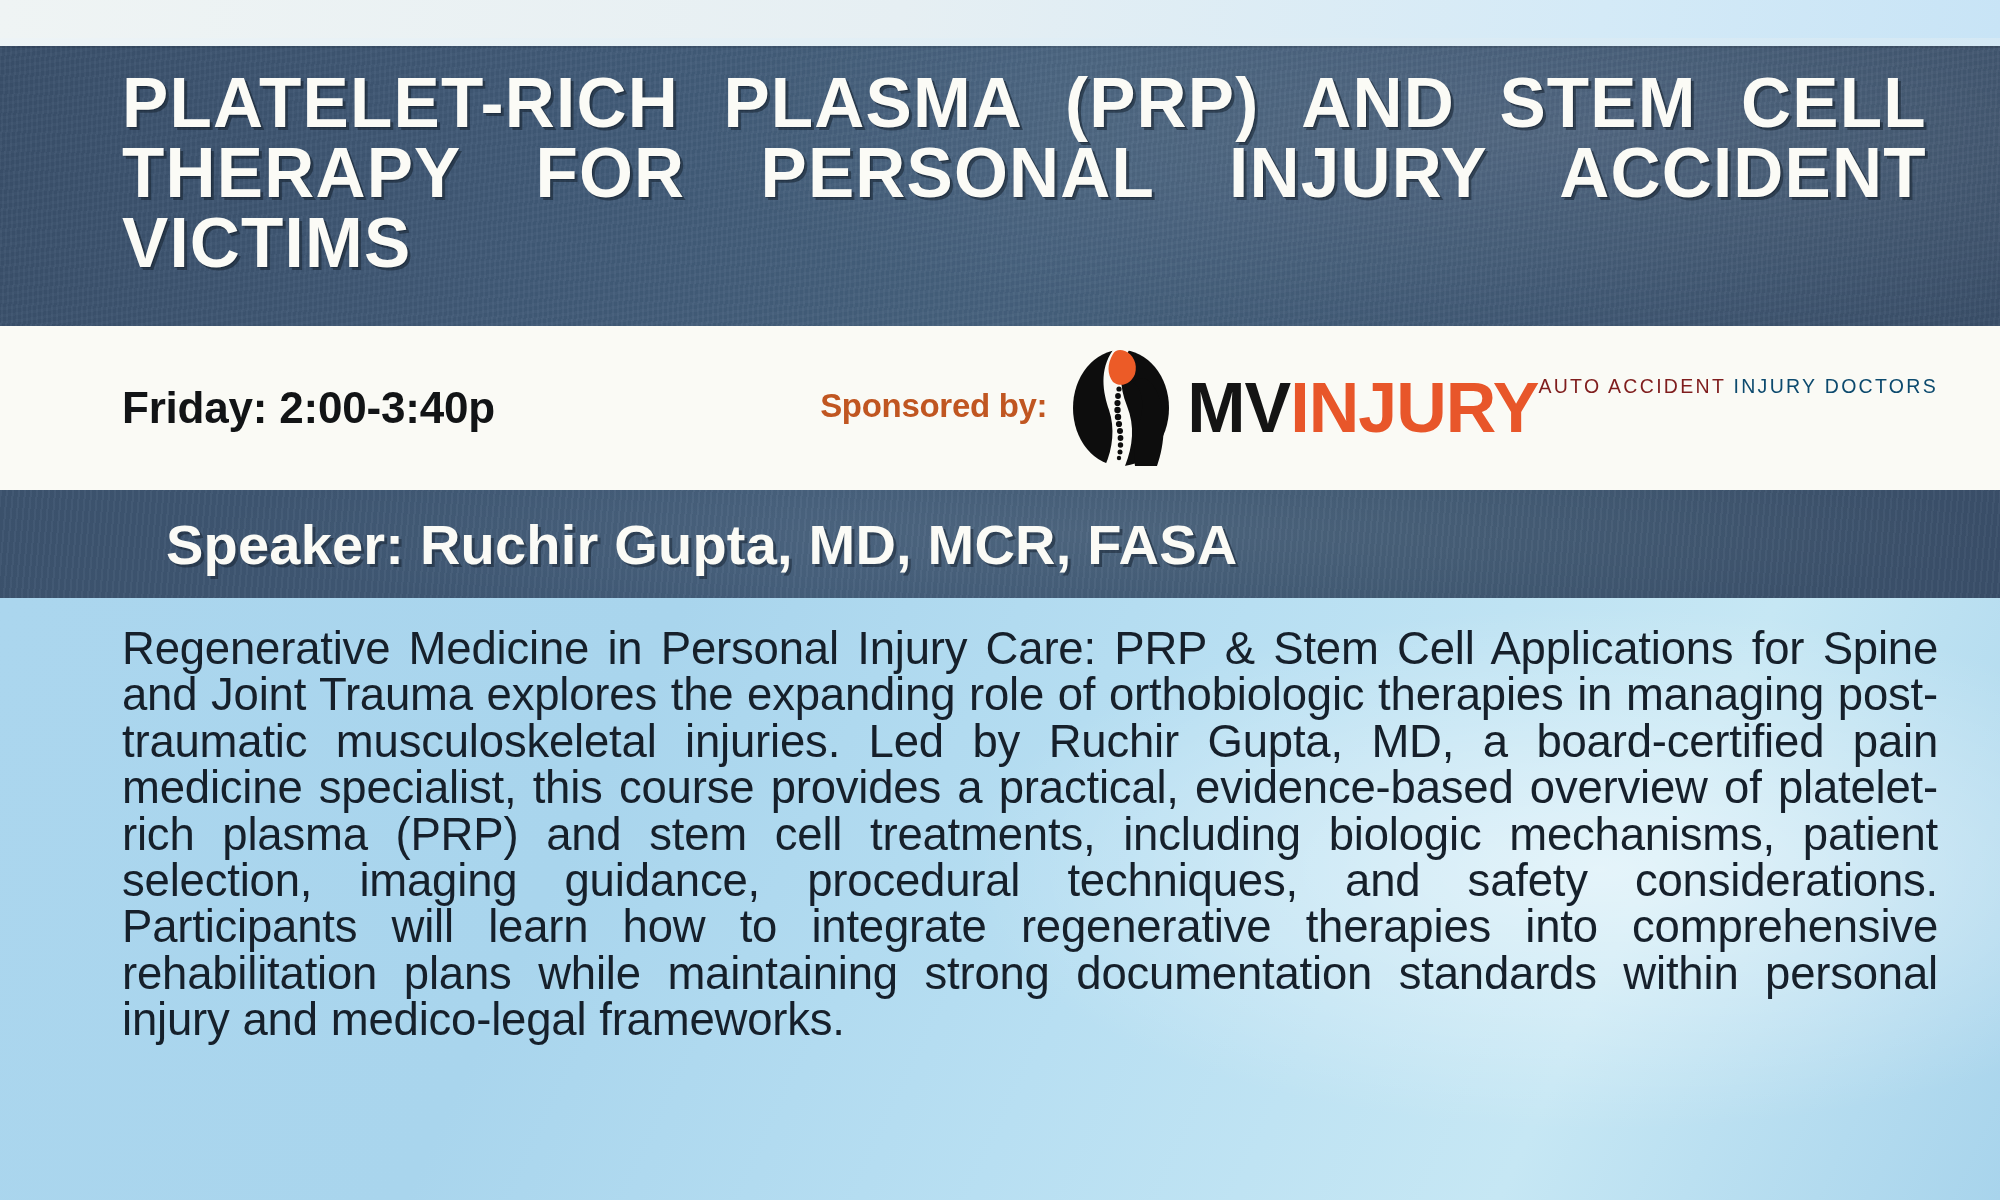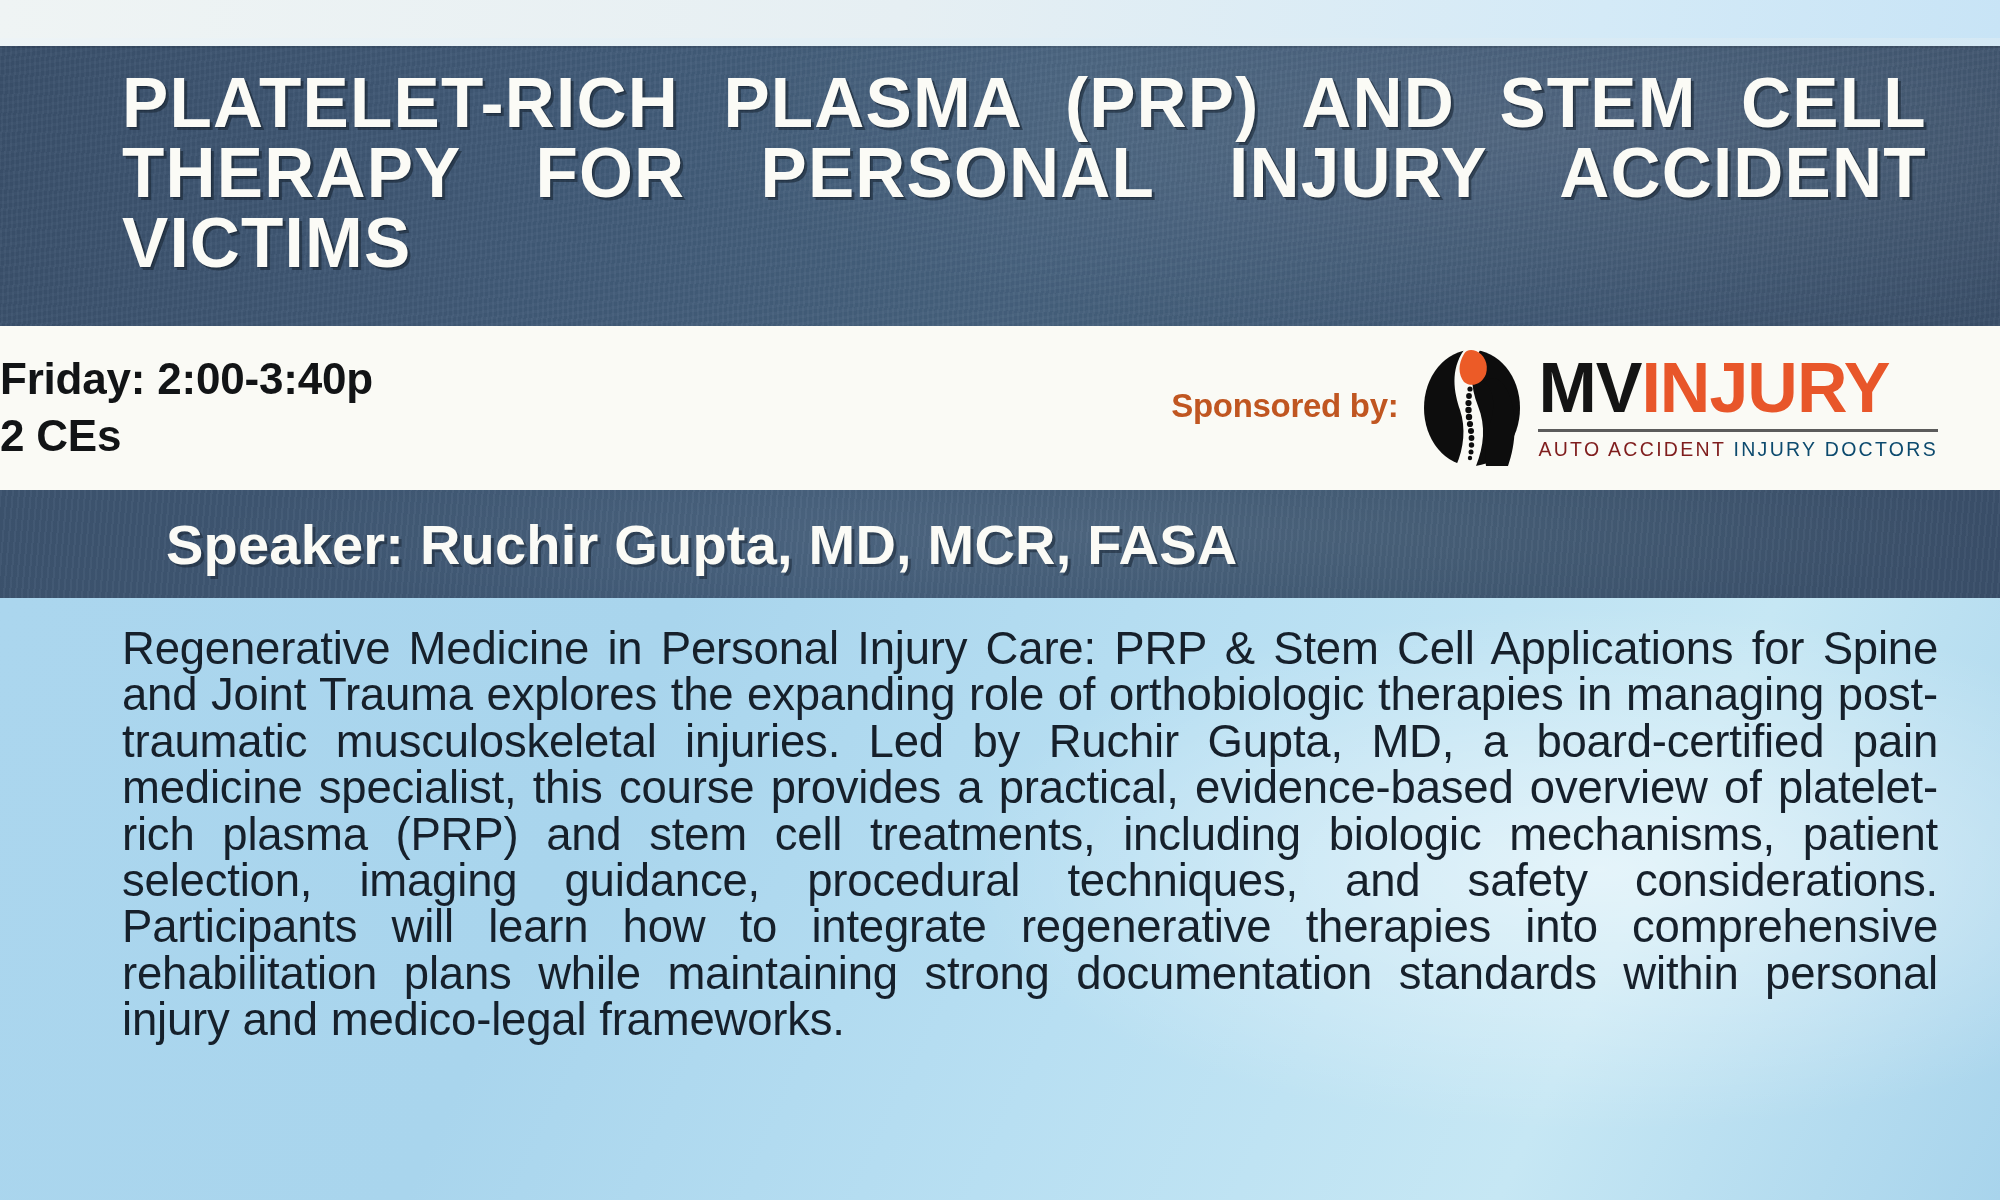--- a/index.html
+++ b/index.html
@@ -61,21 +61,22 @@
   .title-text::after{ content:""; display:inline-block; width:100%; }
 
   
   .info-band {
     position:absolute; left:0; top:326px;
     width:2000px; height:164px;
     background:#fafaf5;
     display:flex; align-items:center;
   }
   .info-left {
-    display:flex; flex-direction:column; 
+    margin-left:122px;
+    display:flex; flex-direction:row; 
     gap:6px;
   }
   .info-time, .info-ces {
     color:#121416;
     font-weight:700;
     font-size:44px;
     line-height:1.15;
     letter-spacing:-0.2px;
   }
 
@@ -88,21 +89,21 @@
     font-weight:700;
     font-size:33px;
     letter-spacing:-0.3px;
     white-space:nowrap;
     padding-bottom:4px;
   }
 
   
   .logo { display:flex; align-items:center; gap:14px; }
   .logo-mark { width:104px; height:120px; flex:0 0 auto; }
-  .logo-type { display:flex; flex-direction:column; }
+  .logo-type { display:flex; flex-direction:row; }
   .logo-word {
     font-family:"Liberation Sans Narrow","Liberation Sans",sans-serif;
     font-weight:700;
     font-size:70px;
     line-height:.95;
     letter-spacing:-1px;
     display:flex;
   }
   .logo-mv { color:#141414; }
   .logo-injury { color:#e8562a; }
@@ -172,21 +173,20 @@
   <div class="top-strip"></div>
 
   <div class="title-band">
     <div class="title-text">Platelet-Rich Plasma (PRP) and Stem Cell Therapy for Personal Injury Accident Victims</div>
   </div>
 
   <div class="info-band">
 
     <div class="info-left">
       <div class="info-time">Friday: 2:00-3:40p</div>
-      <div class="info-ces">2 CEs</div>
     </div>
 
     <div class="info-right">
       <div class="sponsored-label">Sponsored by:</div>
 
       <div class="logo">
         <svg class="logo-mark" viewBox="0 0 104 120">
 
           <ellipse cx="52" cy="60" rx="48" ry="58" fill="#0d0d0d"></ellipse>
 

